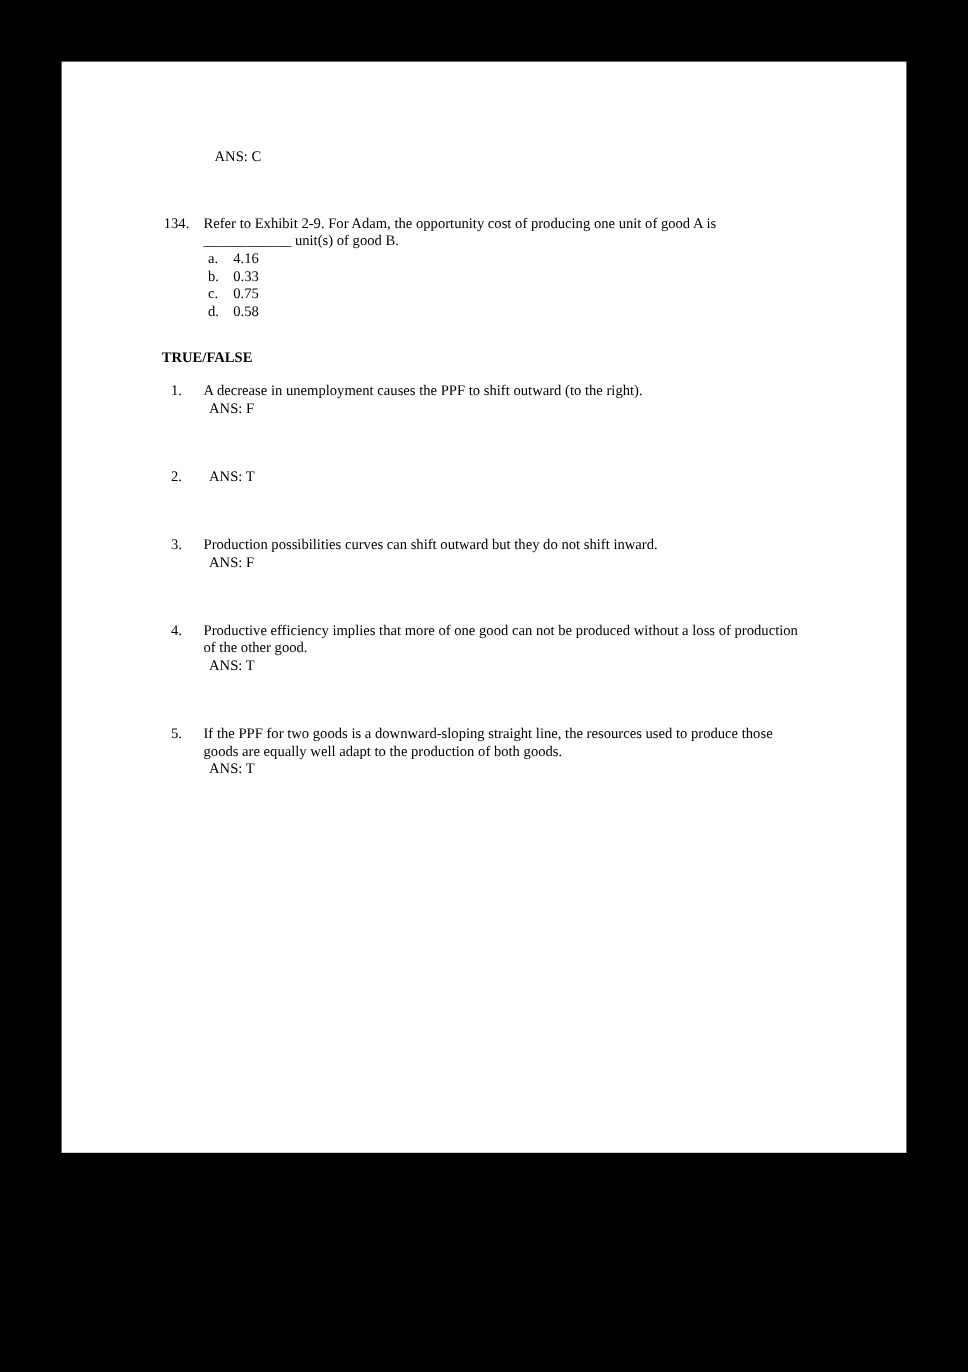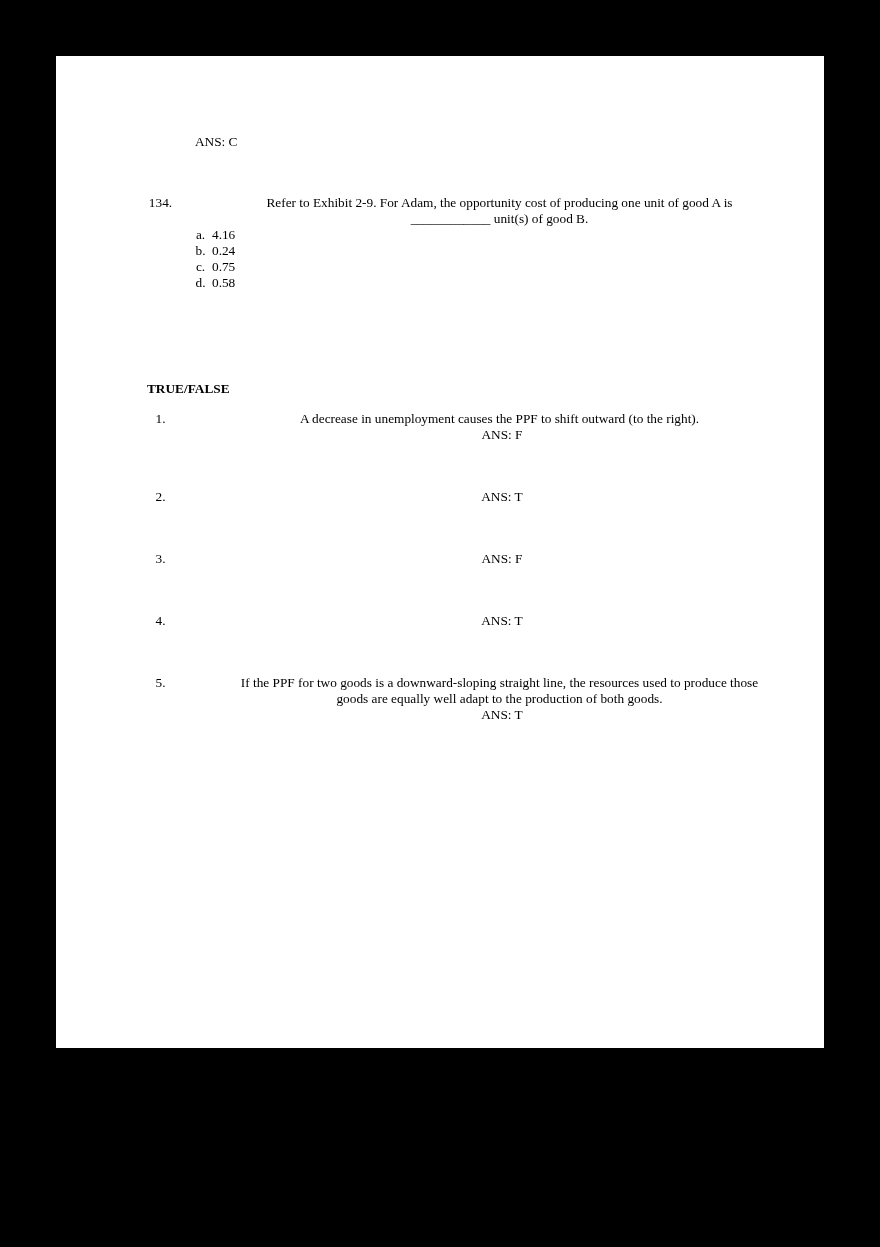--- a/index.html
+++ b/index.html
@@ -37,21 +37,20 @@
     padding-right: 10px;
   }
   .qnum {
     flex: none;
     width: 27px;
     text-align: center;
   }
   .qbody {
     flex: 1;
     margin-left: 11px;
-    text-align: center;
   }
   .qtext {
     white-space: pre-line;
   }
   .mc-question {
     margin-top: 45px;
   }
   .option-row {
     display: flex;
     padding-left: 4px;
@@ -62,21 +61,21 @@
   }
   .ans-line {
     padding-left: 5px;
   }
   .mc-ans {
     margin-top: 7px;
   }
   .tf-ans {
   }
   .section-heading {
-    margin-top: 90px;
+    margin-top: 26px;
     margin-left: 91px;
     font-weight: bold;
   }
   .tf-first {
     margin-top: 14px;
   }
   .tf-next {
     margin-top: 46px;
   }
 </style>
@@ -93,21 +92,21 @@
       <div class="qbody">
         <div class="qtext">Refer to Exhibit 2-9. For Adam, the opportunity cost of producing one unit of good A is
 ____________ unit(s) of good B.</div>
         <div class="options">
           <div class="option-row">
             <span class="opt-letter">a.</span>
             <span class="opt-value">4.16</span>
           </div>
           <div class="option-row">
             <span class="opt-letter">b.</span>
-            <span class="opt-value">0.24</span>
+            <span class="opt-value">0.33</span>
           </div>
           <div class="option-row">
             <span class="opt-letter">c.</span>
             <span class="opt-value">0.75</span>
           </div>
           <div class="option-row">
             <span class="opt-letter">d.</span>
             <span class="opt-value">0.58</span>
           </div>
         </div>
@@ -127,27 +126,30 @@
     <div class="question tf-next">
       <span class="qnum">2.</span>
       <div class="qbody">
         <div class="ans-line tf-ans">ANS: T</div>
       </div>
     </div>
 
     <div class="question tf-next">
       <span class="qnum">3.</span>
       <div class="qbody">
+        <div class="qtext">Production possibilities curves can shift outward but they do not shift inward.</div>
         <div class="ans-line tf-ans">ANS: F</div>
       </div>
     </div>
 
     <div class="question tf-next">
       <span class="qnum">4.</span>
       <div class="qbody">
+        <div class="qtext">Productive efficiency implies that more of one good can not be produced without a loss of production
+of the other good.</div>
         <div class="ans-line tf-ans">ANS: T</div>
       </div>
     </div>
 
     <div class="question tf-next">
       <span class="qnum">5.</span>
       <div class="qbody">
         <div class="qtext">If the PPF for two goods is a downward-sloping straight line, the resources used to produce those
 goods are equally well adapt to the production of both goods.</div>
         <div class="ans-line tf-ans">ANS: T</div>

